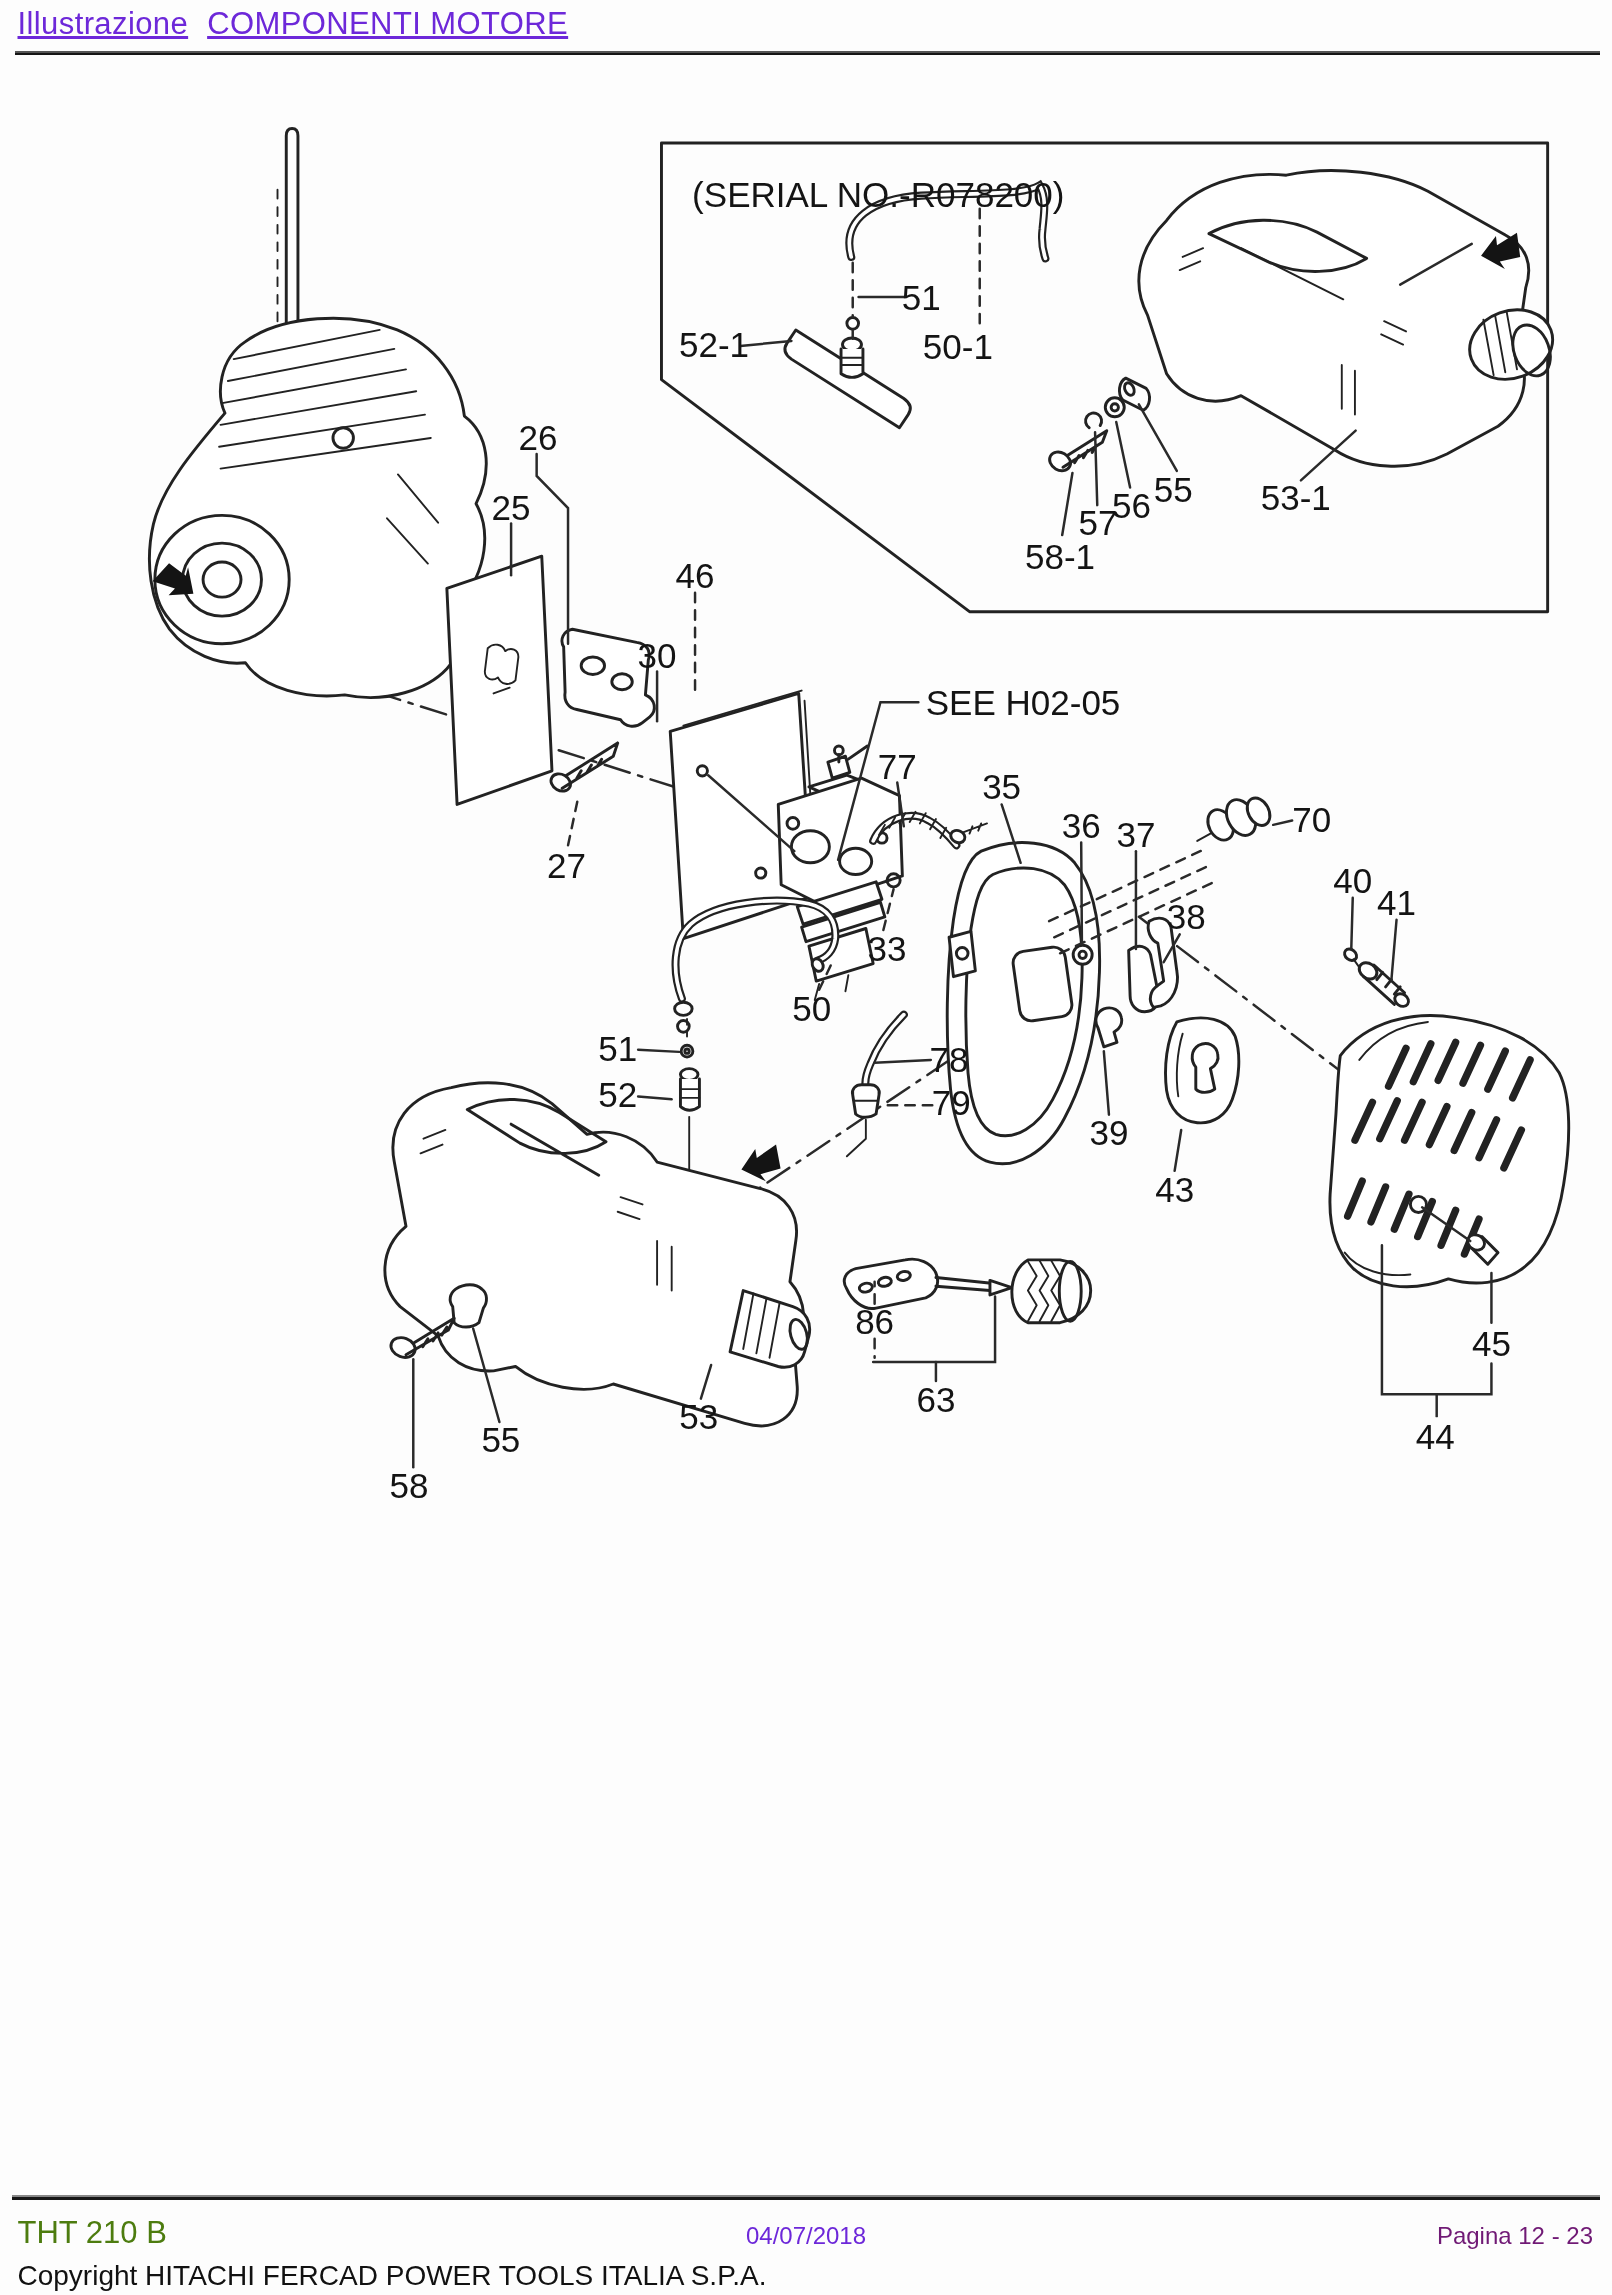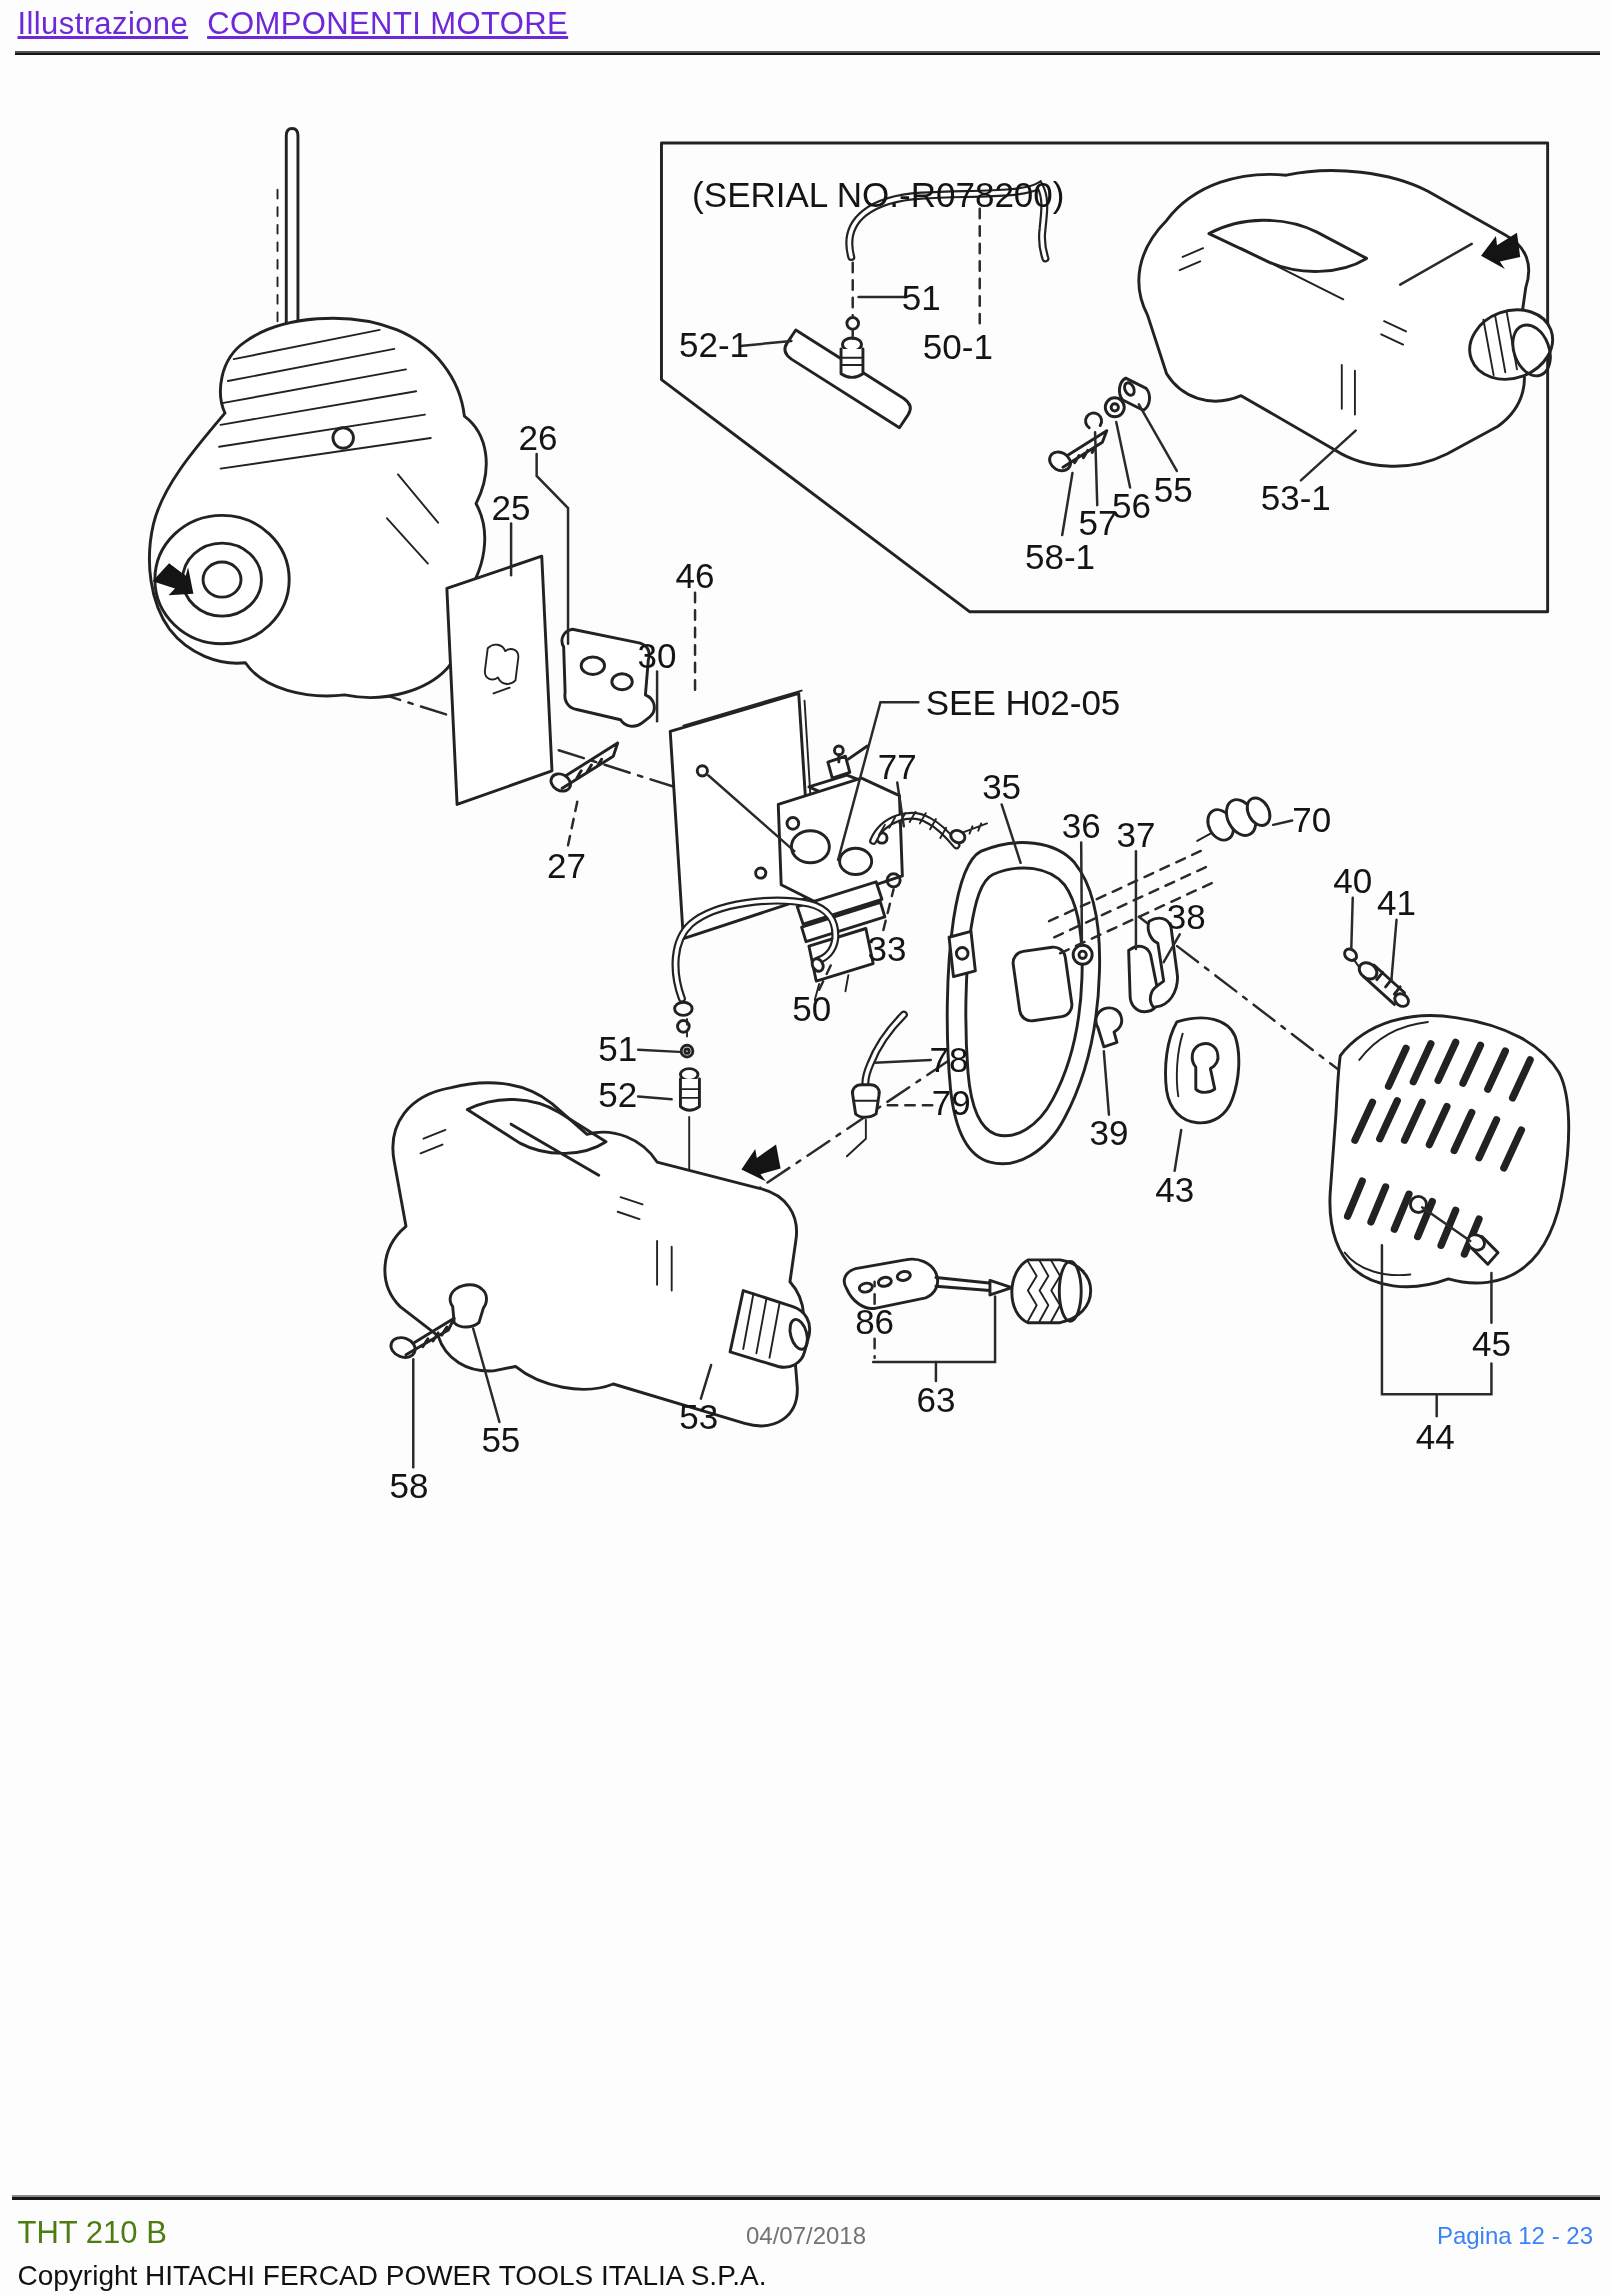--- a/index.html
+++ b/index.html
@@ -7,22 +7,22 @@
         font-family:"Liberation Sans",sans-serif;color:#161616;}
   
   #hdr{position:absolute;left:17.5px;top:5.8px;font-size:31px;letter-spacing:0.4px;color:#6d28d9;text-decoration:underline;}
   #hdr .gap{display:inline-block;width:19px;}
   #hdr-rule{position:absolute;left:14.6px;right:11.7px;top:51px;height:0;
             border-top:2.2px solid #555;border-bottom:2.9px solid #161616;}
   
   #ftr-rule{position:absolute;left:11.7px;right:11.7px;top:2195px;height:0;
             border-top:2.2px solid #888;border-bottom:3.7px solid #161616;}
   #ftr-model{position:absolute;left:17.5px;top:2215px;font-size:31px;color:#4d7c0f;}
-  #ftr-date{position:absolute;left:0;width:100%;top:2222px;text-align:center;font-size:24px;color:#737373;}
-  #ftr-page{position:absolute;right:19px;top:2222px;font-size:24px;color:#3b82f6;}
+  #ftr-date{position:absolute;left:0;width:100%;top:2222px;text-align:center;font-size:24px;color:#6d28d9;}
+  #ftr-page{position:absolute;right:19px;top:2222px;font-size:24px;color:#701a75;}
   #ftr-copy{position:absolute;left:17.5px;top:2260px;font-size:28px;color:#111;}
   
   svg{position:absolute;left:0;top:0;}
   .part{fill:none;stroke:#222;stroke-width:4;stroke-linecap:round;stroke-linejoin:round;}
   .partf{fill:#fff;stroke:#222;stroke-width:4;stroke-linecap:round;stroke-linejoin:round;}
   .thin{stroke-width:2.6;}
   .tube{fill:none;stroke:#222;stroke-width:11;stroke-linecap:round;}
   .tubein{fill:none;stroke:#fff;stroke-width:5;stroke-linecap:round;}
   .slot{stroke:#222;stroke-width:10;stroke-linecap:round;}
   .arrowfill{fill:#141414;stroke:none;}

